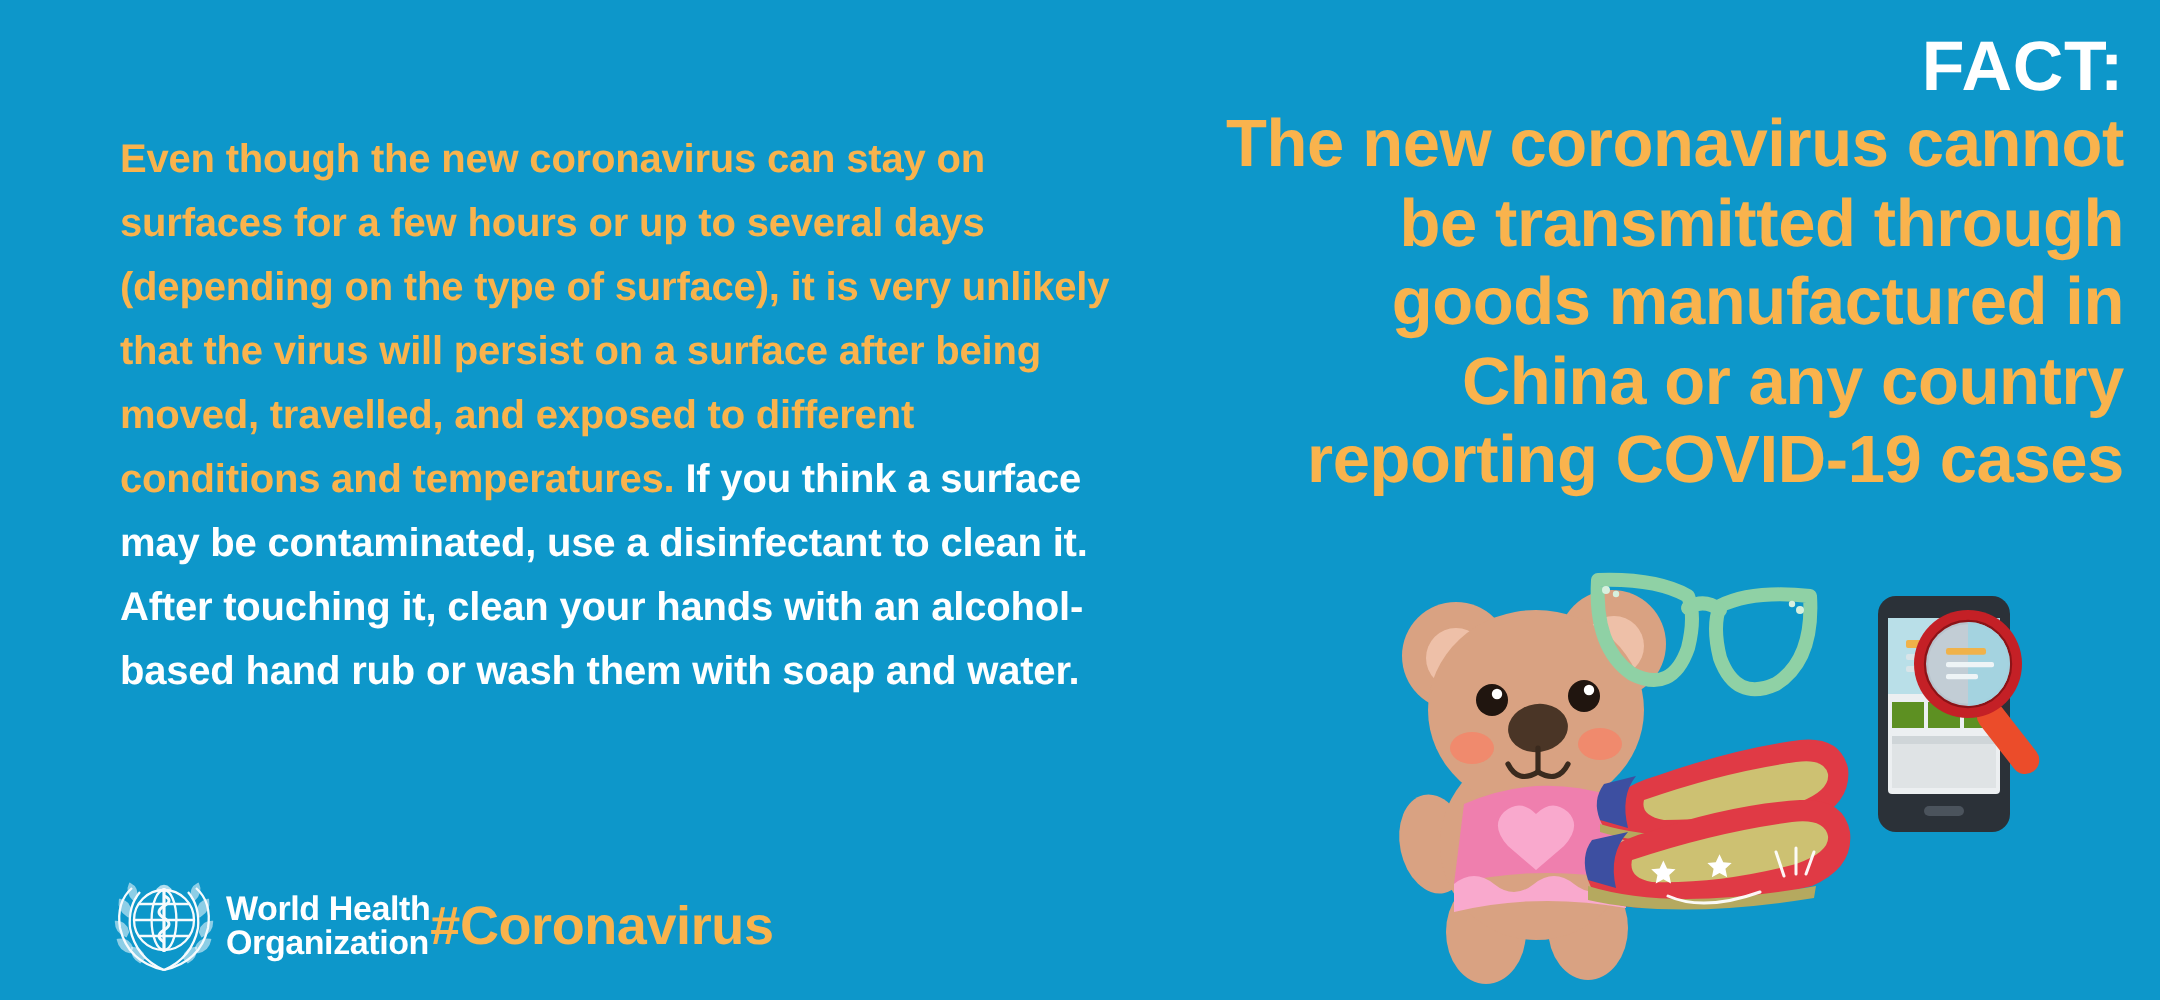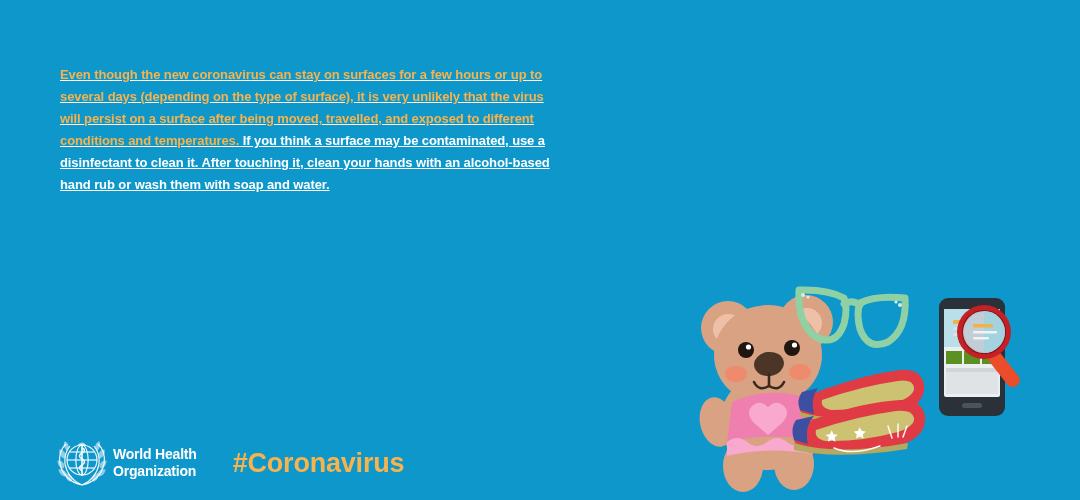--- a/index.html
+++ b/index.html
@@ -17,26 +17,25 @@
     background: #0d97ca;
     overflow: hidden;
   }
 
   
   #body-copy {
     position: absolute;
     left: 60px;
     top: 64px;
     width: 500px;
-    font-size: 13px;
-    line-height: 22px;
+    font-size: 20px;
+    line-height: 32px;
     font-weight: bold;
     color: #ffffff;
     letter-spacing: -0.1px;
-    text-decoration: underline;
   }
   #body-copy .highlight { color: #f9b34d; }
 
   
   #headline-block {
     position: absolute;
     right: 18px;
     top: 14px;
     width: 540px;
     text-align: right;
@@ -62,33 +61,33 @@
     position: absolute;
     left: 56px;
     bottom: 8px;
     display: flex;
     align-items: center;
     height: 58px;
   }
   #who-logo { display: flex; align-items: center; }
   #who-wordmark {
     color: #ffffff;
-    font-size: 14px;
+    font-size: 17px;
     font-weight: bold;
     line-height: 17px;
     margin-left: 5px;
     letter-spacing: -0.2px;
   }
   .hashtag {
     color: #f9b34d;
     font-size: 27px;
     font-weight: bold;
     letter-spacing: -0.2px;
   }
-  #hashtag-coronavirus { margin-left: 36px; }
+  #hashtag-coronavirus { }
   #hashtag-covid19 { margin-left: 68px; }
 
   
   #illustration {
     position: absolute;
     left: 640px;
     top: 268px;
     width: 440px;
     height: 232px;
   }
@@ -96,20 +95,30 @@
 </style>
 </head>
 <body>
 
 <div id="poster">
 
   <div id="body-copy">
     <span class="highlight">Even though the new coronavirus can stay on surfaces for a few hours or up to several days (depending on the type of surface), it is very unlikely that the virus will persist on a surface after being moved, travelled, and exposed to different conditions and temperatures.</span><span> If you think a surface may be contaminated, use a disinfectant to clean it. After touching it, clean your hands with an alcohol-based hand rub or wash them with soap and water.</span>
   </div>
 
+  <div id="headline-block">
+    <div id="fact-label">FACT:</div>
+    <div id="headline">
+      <span class="hl-line">The new coronavirus cannot</span>
+      <span class="hl-line">be transmitted through</span>
+      <span class="hl-line">goods manufactured in</span>
+      <span class="hl-line">China or any country</span>
+      <span class="hl-line">reporting COVID-19 cases</span>
+    </div>
+  </div>
 
   <div id="illustration">
 
     <svg class="art" style="left:40px; top:14px;" width="180" height="210" viewBox="0 0 180 210">
 
       <circle cx="48" cy="46" r="27" fill="#d9a282"></circle>
       <circle cx="126" cy="40" r="27" fill="#d9a282"></circle>
       <circle cx="48" cy="47" r="15" fill="#eec0a8"></circle>
       <circle cx="127" cy="41" r="15" fill="#eec0a8"></circle>
 

